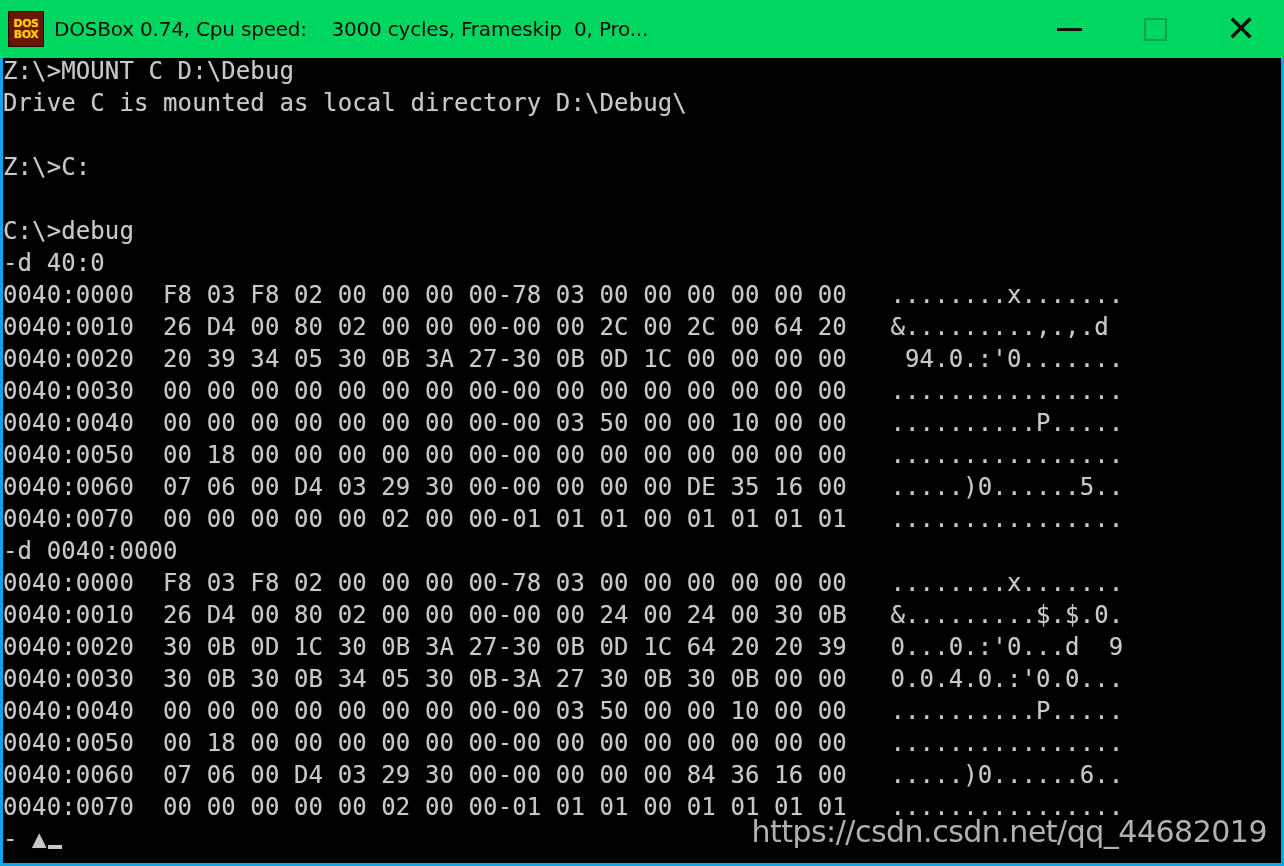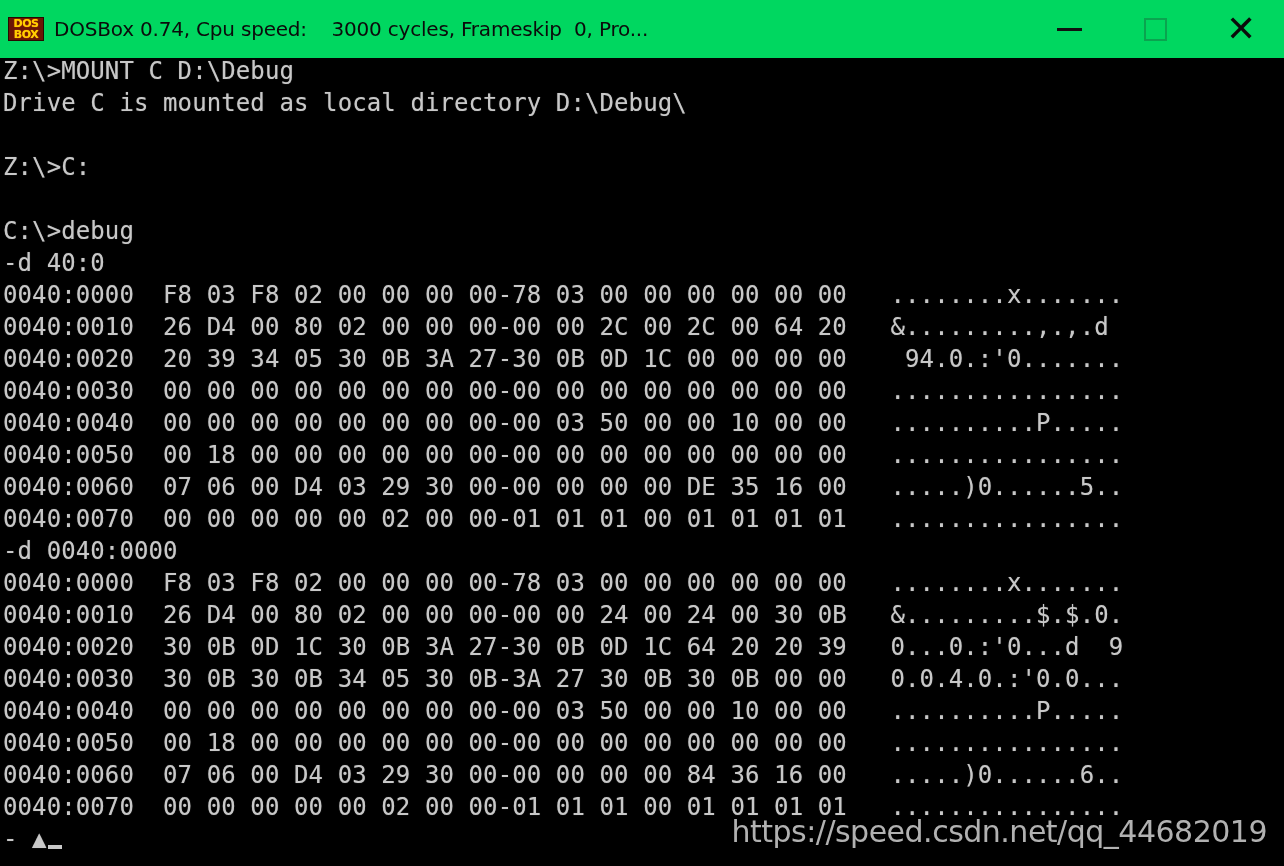--- a/index.html
+++ b/index.html
@@ -30,21 +30,21 @@
     width: 1284px;
     height: 58px;
     background: #00d760;
     display: flex;
     align-items: center;
     box-sizing: border-box;
   }
 
   #app-icon {
     width: 36px;
-    height: 24px;
+    height: 36px;
     margin-left: 8px;
     margin-right: 10px;
     background: #6b1605;
     border: 1px solid #2a0800;
     box-sizing: border-box;
     display: flex;
     flex-direction: column;
     align-items: center;
     justify-content: center;
     flex: 0 0 auto;
@@ -105,21 +105,21 @@
     color: #0b0b0b;
   }
 
   
   #terminal-frame {
     position: absolute;
     left: 0;
     top: 58px;
     width: 1284px;
     height: 808px;
-    background: #000000;
+    background: #0ea5e9;
     box-sizing: border-box;
     padding: 0 3px 3px 3px;
   }
   #terminal {
     position: relative;
     width: 100%;
     height: 100%;
     background: #000000;
     overflow: hidden;
   }
@@ -188,17 +188,17 @@
         <span class="xmark">✕</span>
       </div>
     </div>
   </div>
 
   <div id="terminal-frame">
     <div id="terminal">
 
       <div id="screen"><div class="row">Z:\&gt;MOUNT C D:\Debug</div><div class="row">Drive C is mounted as local directory D:\Debug\</div><div class="row"></div><div class="row">Z:\&gt;C:</div><div class="row"></div><div class="row">C:\&gt;debug</div><div class="row">-d 40:0</div><div class="row">0040:0000  F8 03 F8 02 00 00 00 00-78 03 00 00 00 00 00 00   ........x.......</div><div class="row">0040:0010  26 D4 00 80 02 00 00 00-00 00 2C 00 2C 00 64 20   &amp;.........,.,.d </div><div class="row">0040:0020  20 39 34 05 30 0B 3A 27-30 0B 0D 1C 00 00 00 00    94.0.:'0.......</div><div class="row">0040:0030  00 00 00 00 00 00 00 00-00 00 00 00 00 00 00 00   ................</div><div class="row">0040:0040  00 00 00 00 00 00 00 00-00 03 50 00 00 10 00 00   ..........P.....</div><div class="row">0040:0050  00 18 00 00 00 00 00 00-00 00 00 00 00 00 00 00   ................</div><div class="row">0040:0060  07 06 00 D4 03 29 30 00-00 00 00 00 DE 35 16 00   .....)0......5..</div><div class="row">0040:0070  00 00 00 00 00 02 00 00-01 01 01 00 01 01 01 01   ................</div><div class="row">-d 0040:0000</div><div class="row">0040:0000  F8 03 F8 02 00 00 00 00-78 03 00 00 00 00 00 00   ........x.......</div><div class="row">0040:0010  26 D4 00 80 02 00 00 00-00 00 24 00 24 00 30 0B   &amp;.........$.$.0.</div><div class="row">0040:0020  30 0B 0D 1C 30 0B 3A 27-30 0B 0D 1C 64 20 20 39   0...0.:'0...d  9</div><div class="row">0040:0030  30 0B 30 0B 34 05 30 0B-3A 27 30 0B 30 0B 00 00   0.0.4.0.:'0.0...</div><div class="row">0040:0040  00 00 00 00 00 00 00 00-00 03 50 00 00 10 00 00   ..........P.....</div><div class="row">0040:0050  00 18 00 00 00 00 00 00-00 00 00 00 00 00 00 00   ................</div><div class="row">0040:0060  07 06 00 D4 03 29 30 00-00 00 00 00 84 36 16 00   .....)0......6..</div><div class="row">0040:0070  00 00 00 00 00 02 00 00-01 01 01 00 01 01 01 01   ................</div><div class="row"><span>- ▲</span><span class="cursor"></span></div></div>
 
-      <div id="watermark">https://speed.csdn.net/qq_44682019</div>
+      <div id="watermark">https://csdn.csdn.net/qq_44682019</div>
     </div>
   </div>
 
 </div>
 
 </body></html>

